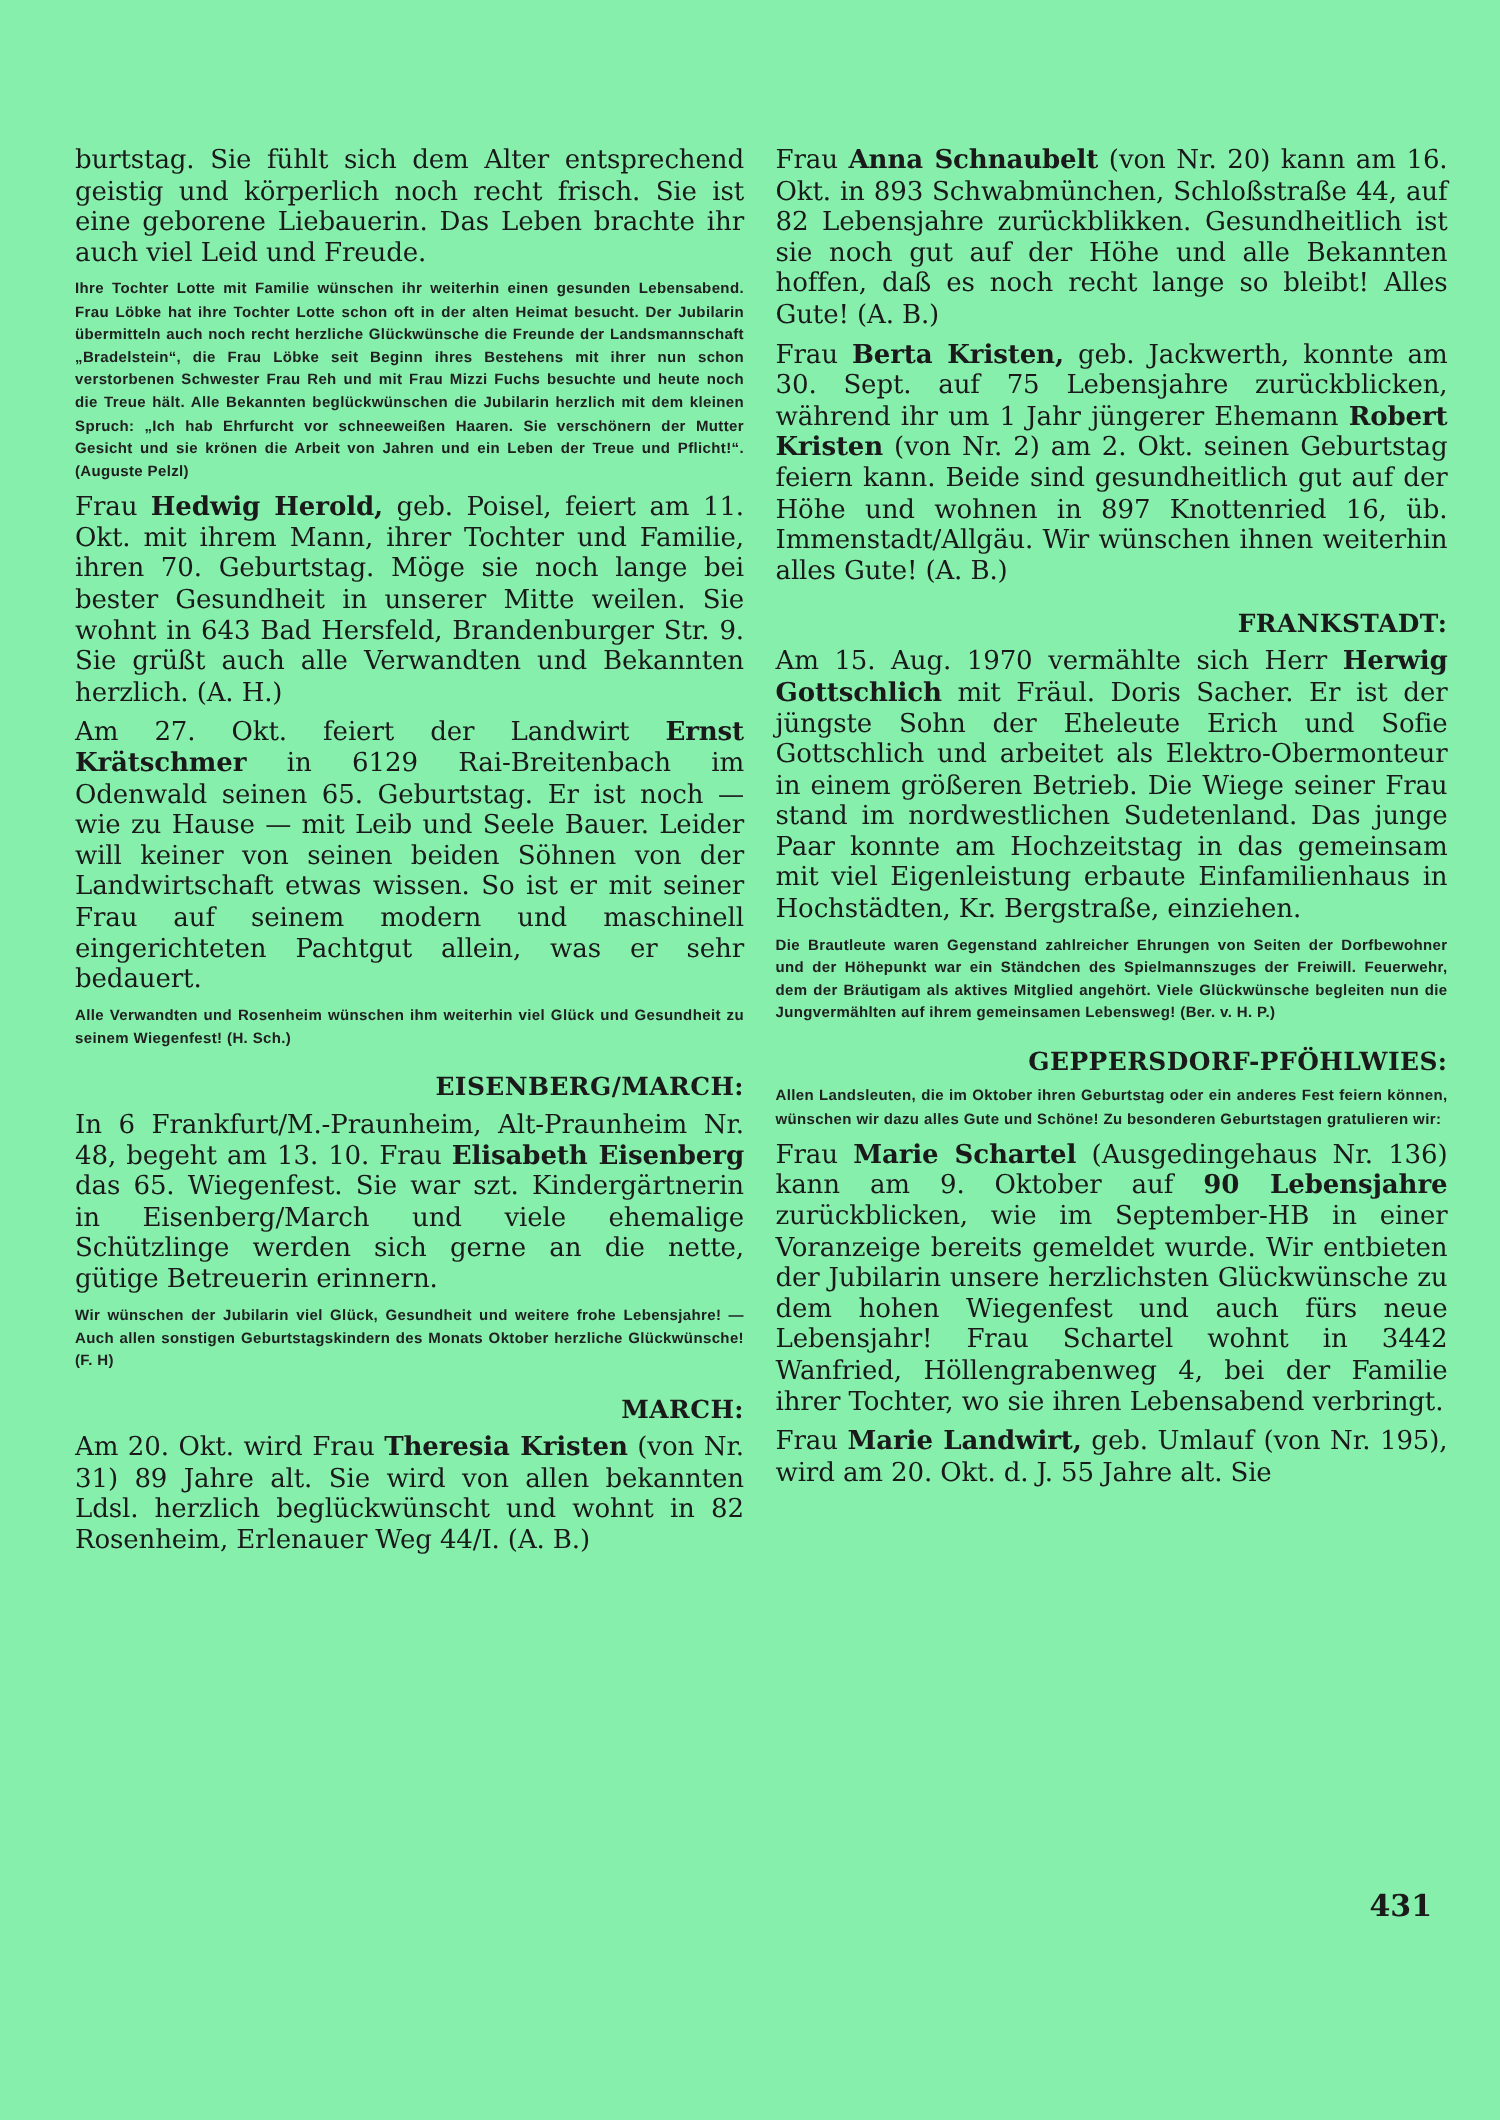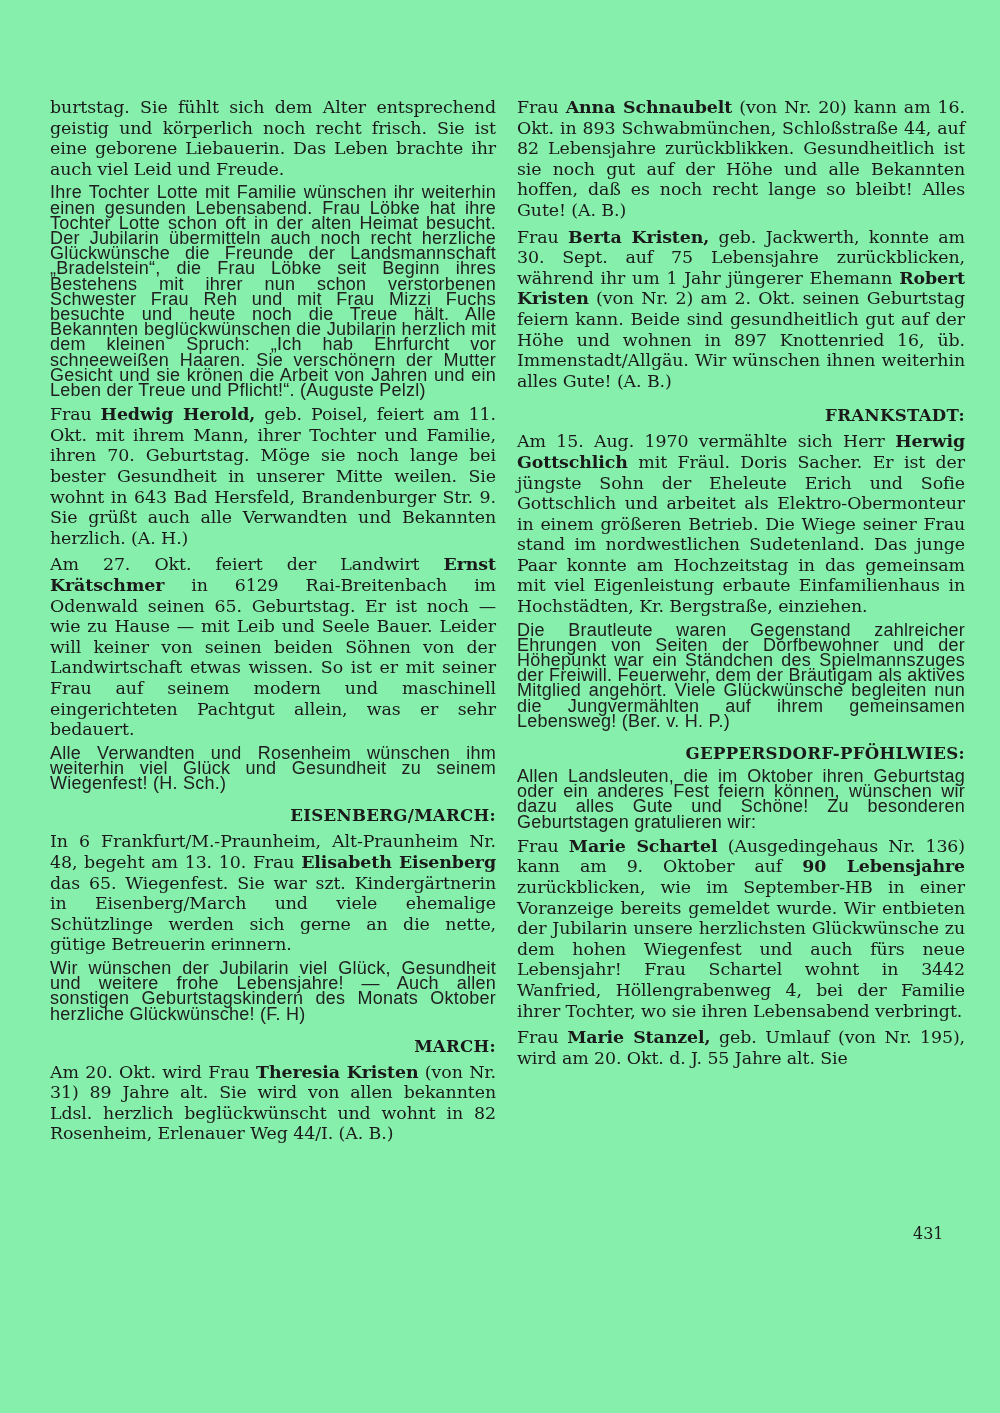--- a/index.html
+++ b/index.html
@@ -11,41 +11,41 @@
   .p-large {
     font-family: "DejaVu Serif", serif;
     font-size: 17.4px;
     line-height: 20.6px;
     text-align: justify;
     margin: 0 0 6px 0;
     letter-spacing: -0.1px;
   }
   .p-small {
     font-family: "Liberation Sans", sans-serif;
-    font-weight: normal;
-    font-size: 18px;
+    font-weight: bold;
+    font-size: 10px;
     line-height: 15.2px;
     text-align: justify;
     margin: 0 0 6px 0;
     letter-spacing: 0.25px;
     color: #202020;
   }
   .heading {
     font-family: "DejaVu Serif", serif;
     font-weight: bold;
     font-size: 16.6px;
     line-height: 20px;
     margin: 14px 0 6px 0;
     letter-spacing: 0.3px;
     text-align: right;
   }
   b { font-weight: bold; }
   .page-number {
-    position: absolute; left: 913px; top: 1224px;
-    font-family: "DejaVu Serif", serif; font-weight: normal; font-size: 16px;
+    position: absolute; left: 913px; top: 1258px;
+    font-family: "DejaVu Serif", serif; font-weight: bold; font-size: 20px;
   }
 </style>
 </head>
 <body>
 
 <div class="page">
   <div class="col col-left">
       <p class="p-large"><span>burtstag. Sie fühlt sich dem Alter entsprechend geistig und körperlich noch recht frisch. Sie ist eine geborene Liebauerin. Das Leben brachte ihr auch viel Leid und Freude.</span></p>
       <p class="p-small"><span>Ihre Tochter Lotte mit Familie wünschen ihr weiterhin einen gesunden Lebensabend. Frau Löbke hat ihre Tochter Lotte schon oft in der alten Heimat besucht. Der Jubilarin übermitteln auch noch recht herzliche Glückwünsche die Freunde der Landsmannschaft „Bradelstein“, die Frau Löbke seit Beginn ihres Bestehens mit ihrer nun schon verstorbenen Schwester Frau Reh und mit Frau Mizzi Fuchs besuchte und heute noch die Treue hält. Alle Bekannten beglückwünschen die Jubilarin herzlich mit dem kleinen Spruch: „Ich hab Ehrfurcht vor schneeweißen Haaren. Sie verschönern der Mutter Gesicht und sie krönen die Arbeit von Jahren und ein Leben der Treue und Pflicht!“. (Auguste Pelzl)</span></p>
       <p class="p-large"><span>Frau </span><b>Hedwig Herold,</b><span> geb. Poisel, feiert am 11. Okt. mit ihrem Mann, ihrer Tochter und Familie, ihren 70. Geburtstag. Möge sie noch lange bei bester Gesundheit in unserer Mitte weilen. Sie wohnt in 643 Bad Hersfeld, Brandenburger Str. 9. Sie grüßt auch alle Verwandten und Bekannten herzlich. (A. H.)</span></p>
@@ -59,16 +59,16 @@
     </div>
   <div class="col col-right">
       <p class="p-large"><span>Frau </span><b>Anna Schnaubelt</b><span> (von Nr. 20) kann am 16. Okt. in 893 Schwabmünchen, Schloßstraße 44, auf 82 Lebensjahre zurückblikken. Gesundheitlich ist sie noch gut auf der Höhe und alle Bekannten hoffen, daß es noch recht lange so bleibt! Alles Gute! (A. B.)</span></p>
       <p class="p-large"><span>Frau </span><b>Berta Kristen,</b><span> geb. Jackwerth, konnte am 30. Sept. auf 75 Lebensjahre zurückblicken, während ihr um 1 Jahr jüngerer Ehemann </span><b>Robert Kristen</b><span> (von Nr. 2) am 2. Okt. seinen Geburtstag feiern kann. Beide sind gesundheitlich gut auf der Höhe und wohnen in 897 Knottenried 16, üb. Immenstadt/Allgäu. Wir wünschen ihnen weiterhin alles Gute! (A. B.)</span></p>
       <h2 class="heading"><span>FRANKSTADT:</span></h2>
       <p class="p-large"><span>Am 15. Aug. 1970 vermählte sich Herr </span><b>Herwig Gottschlich</b><span> mit Fräul. Doris Sacher. Er ist der jüngste Sohn der Eheleute Erich und Sofie Gottschlich und arbeitet als Elektro-Obermonteur in einem größeren Betrieb. Die Wiege seiner Frau stand im nordwestlichen Sudetenland. Das junge Paar konnte am Hochzeitstag in das gemeinsam mit viel Eigenleistung erbaute Einfamilienhaus in Hochstädten, Kr. Bergstraße, einziehen.</span></p>
       <p class="p-small"><span>Die Brautleute waren Gegenstand zahlreicher Ehrungen von Seiten der Dorfbewohner und der Höhepunkt war ein Ständchen des Spielmannszuges der Freiwill. Feuerwehr, dem der Bräutigam als aktives Mitglied angehört. Viele Glückwünsche begleiten nun die Jungvermählten auf ihrem gemeinsamen Lebensweg! (Ber. v. H. P.)</span></p>
       <h2 class="heading"><span>GEPPERSDORF-PFÖHLWIES:</span></h2>
       <p class="p-small"><span>Allen Landsleuten, die im Oktober ihren Geburtstag oder ein anderes Fest feiern können, wünschen wir dazu alles Gute und Schöne! Zu besonderen Geburtstagen gratulieren wir:</span></p>
       <p class="p-large"><span>Frau </span><b>Marie Schartel</b><span> (Ausgedingehaus Nr. 136) kann am 9. Oktober auf </span><b>90 Lebensjahre</b><span> zurückblicken, wie im September-HB in einer Voranzeige bereits gemeldet wurde. Wir entbieten der Jubilarin unsere herzlichsten Glückwünsche zu dem hohen Wiegenfest und auch fürs neue Lebensjahr! Frau Schartel wohnt in 3442 Wanfried, Höllengrabenweg 4, bei der Familie ihrer Tochter, wo sie ihren Lebensabend verbringt.</span></p>
-      <p class="p-large"><span>Frau </span><b>Marie Stanzel,</b><span> geb. Umlauf (von Nr. 195), wird am 20. Okt. d. J. 55 Jahre alt. Sie</span></p>
+      <p class="p-large"><span>Frau </span><b>Marie Landwirt,</b><span> geb. Umlauf (von Nr. 195), wird am 20. Okt. d. J. 55 Jahre alt. Sie</span></p>
     </div>
   <div class="page-number">431</div>
 </div>
 
 </body></html>

